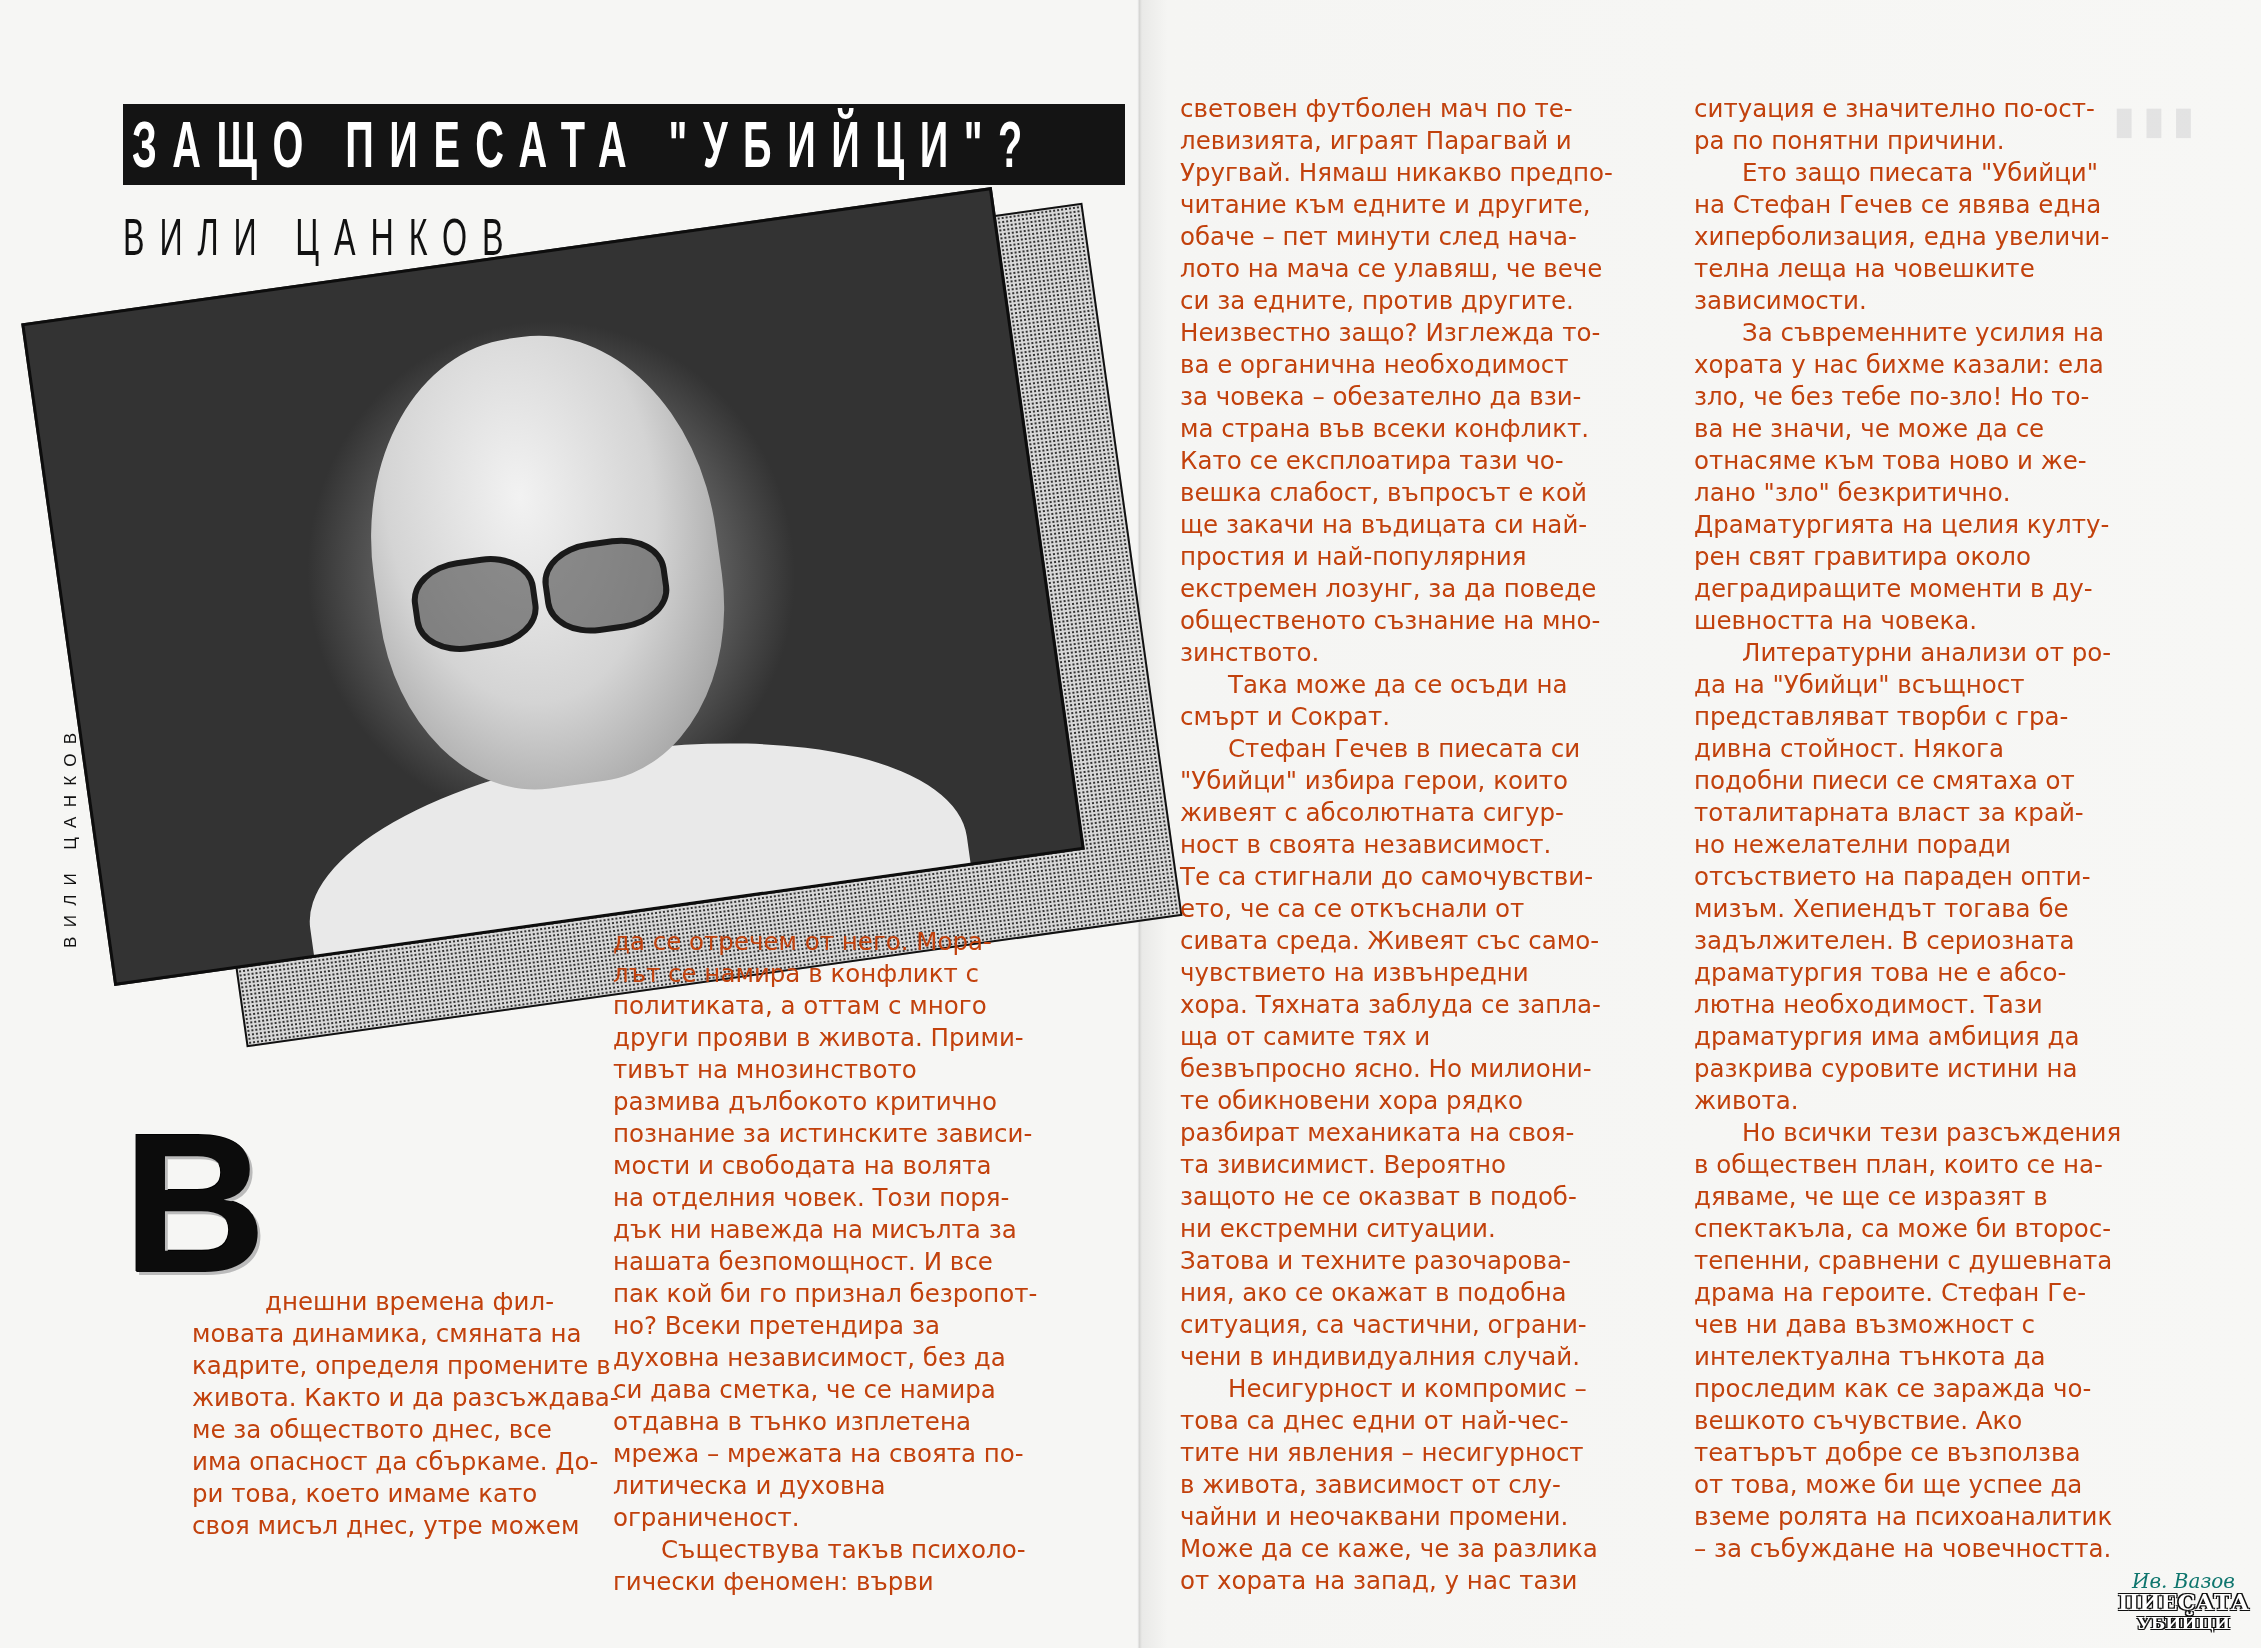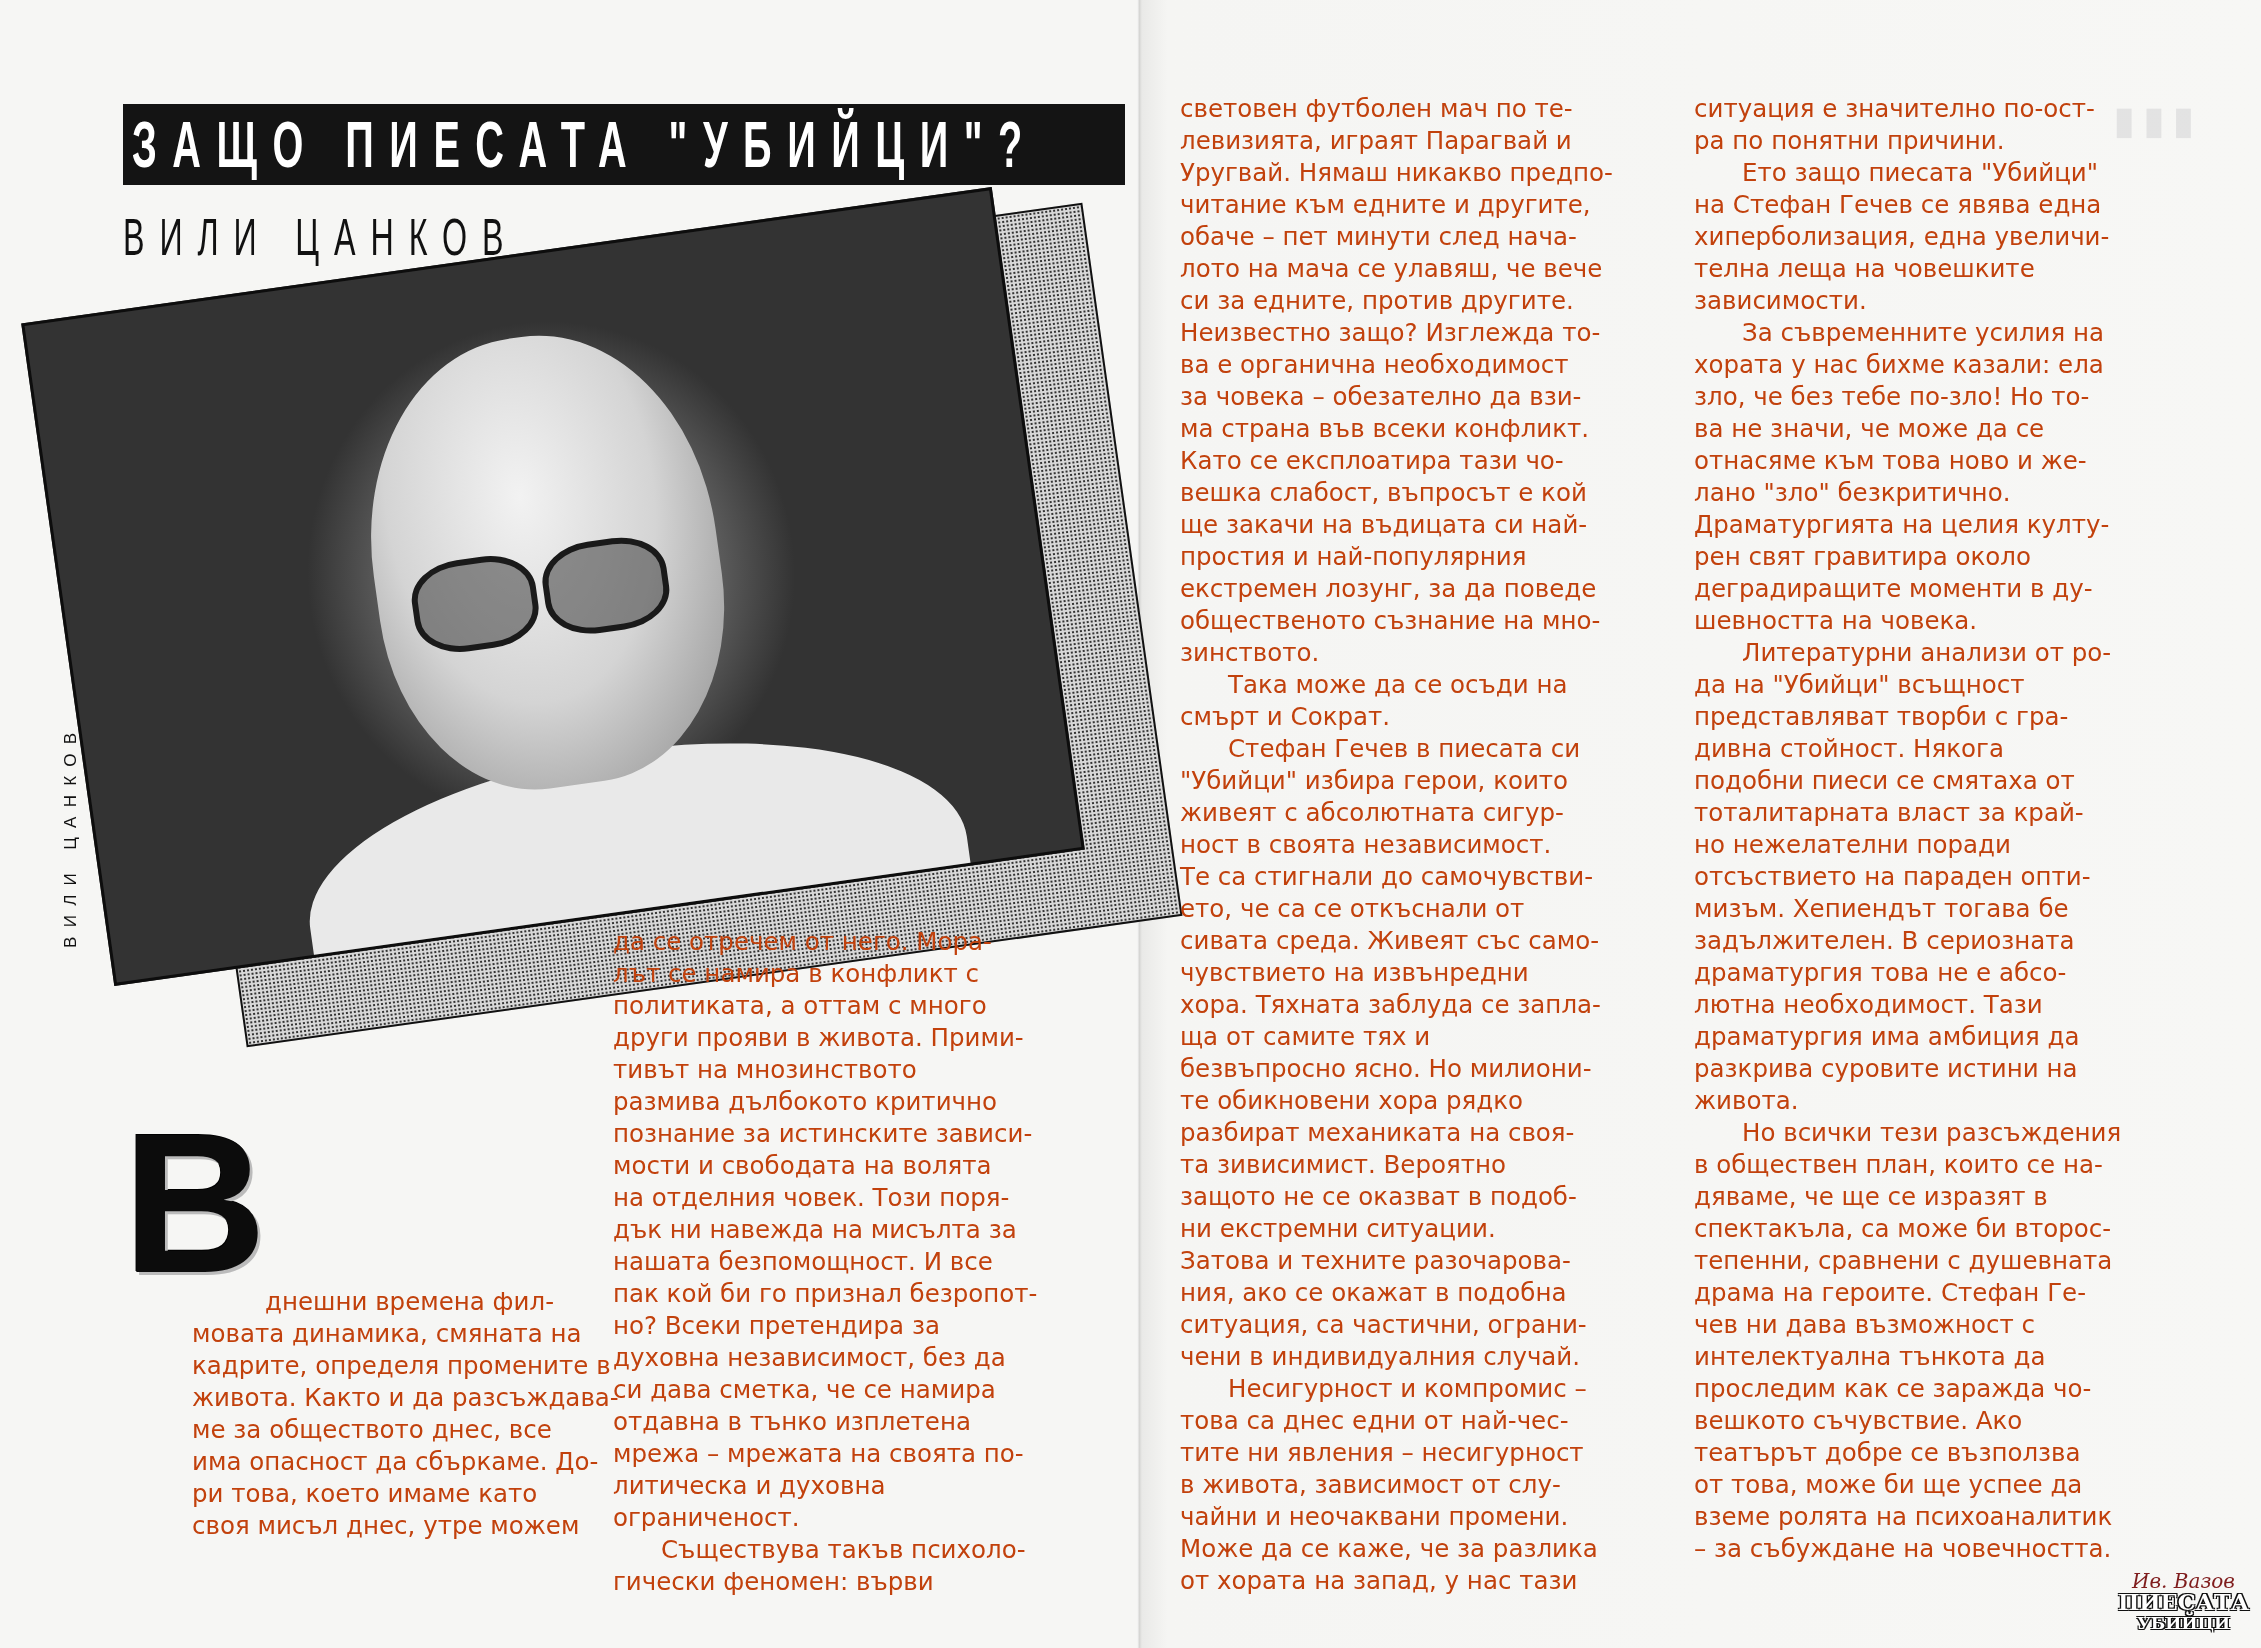--- a/index.html
+++ b/index.html
@@ -102,21 +102,21 @@
   .ghost {
     position: absolute; color: rgba(90,90,110,0.13); font-family: "Liberation Sans", sans-serif;
     font-weight: 700; font-size: 37px; letter-spacing: 9.3px; white-space: nowrap; z-index: 0;
   }
 
   
   .logo {
     position: absolute; left: 2114px; top: 1571px; width: 139px; text-align: center; z-index: 4;
   }
   .logo .script {
-    font-family: "DejaVu Serif", serif; font-style: italic; font-size: 20px; color: #7f1d1d;
+    font-family: "DejaVu Serif", serif; font-style: italic; font-size: 20px; color: #0f766e;
     display: block; height: 20px; line-height: 20px;
   }
   .logo .word {
     font-family: "DejaVu Serif", serif; font-weight: 700; font-size: 22.5px; line-height: 22.5px;
     color: #fff; display: block;
     text-shadow: -1.3px -1.3px 0 #111, 1.3px -1.3px 0 #111, -1.3px 1.3px 0 #111, 1.3px 1.3px 0 #111;
   }
   .logo .word.small { font-size: 17px; line-height: 18.6px; }
 </style>
 </head>

